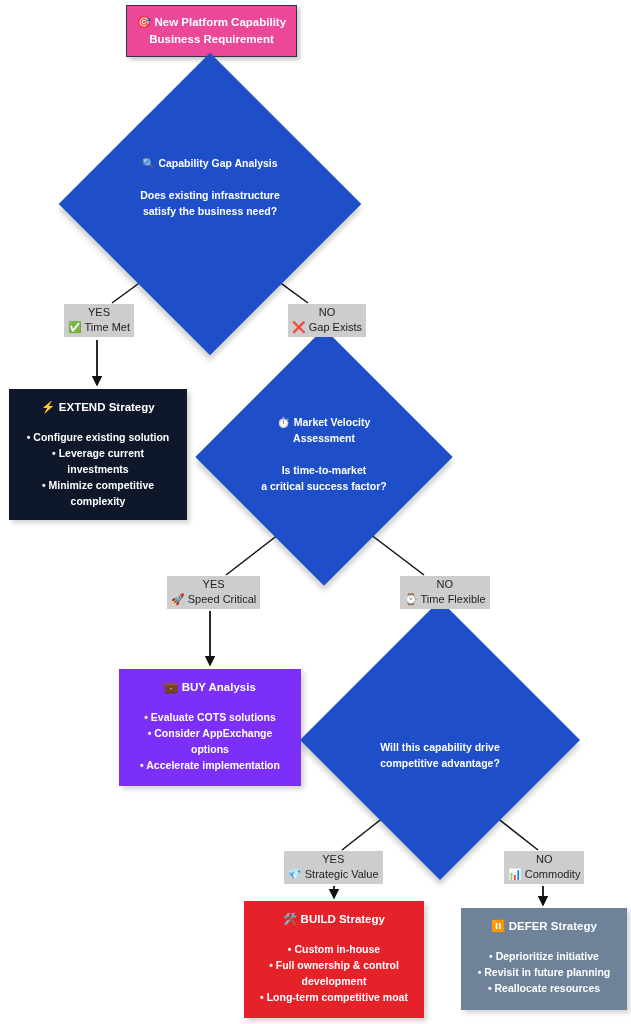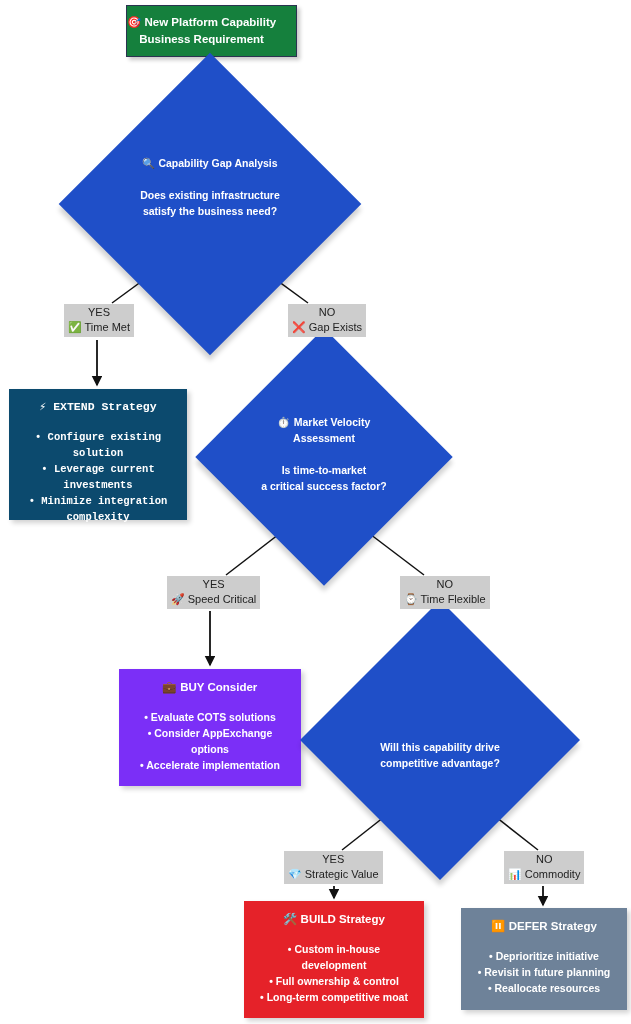--- a/index.html
+++ b/index.html
@@ -21,27 +21,27 @@
     position: absolute;
     left: 0; top: 0;
     width: 631px;
     height: 1024px;
     pointer-events: none;
   }
 
   
   .start-node {
     position: absolute;
-    background: #15803d;
+    background: #ec4899;
     border: 1px solid #2b3350;
     box-shadow: 3px 3px 4px rgba(0,0,0,0.22);
     color: #ffffff;
     display: flex;
     align-items: center;
-    justify-content: flex-start;
+    justify-content: center;
     text-align: center;
     font-size: 11.5px;
     font-weight: bold;
     line-height: 17px;
   }
 
   
   .diamond-wrap {
     position: absolute;
   }
@@ -170,29 +170,29 @@
 
   <div class="edge-label" style="left:64px; top:304px;">
     <span class="lbl-yn">YES</span>
     <span class="lbl-sub"><span class="ic">✅</span> <span>Time Met</span></span>
   </div>
   <div class="edge-label" style="left:288px; top:304px;">
     <span class="lbl-yn">NO</span>
     <span class="lbl-sub"><span class="ic">❌</span> <span>Gap Exists</span></span>
   </div>
 
-  <div class="outcome" style="left:9px; top:389px; width:178px; height:131px; background:#0c4a6e;font-family:Liberation Mono, monospace;">
+  <div class="outcome" style="left:9px; top:389px; width:178px; height:131px; background:#0f172a;">
     <div class="o-title">
       <span class="ic">⚡</span>
       <span>EXTEND Strategy</span>
     </div>
     <div class="o-item">• Configure existing solution</div>
     <div class="o-item">• Leverage current</div>
     <div class="o-item">investments</div>
-    <div class="o-item">• Minimize integration</div>
+    <div class="o-item">• Minimize competitive</div>
     <div class="o-item">complexity</div>
   </div>
 
   <div class="diamond-wrap" style="left:233px; top:366px; width:182px; height:182px;">
     <div class="diamond-shape"></div>
     <div class="diamond-text diamond-title" style="top:48px;">
       <span class="ic">⏱️</span>
       <span>Market Velocity</span><br>
       <span>Assessment</span>
     </div>
@@ -207,21 +207,21 @@
     <span class="lbl-sub"><span class="ic">🚀</span> <span>Speed Critical</span></span>
   </div>
   <div class="edge-label" style="left:400px; top:576px;">
     <span class="lbl-yn">NO</span>
     <span class="lbl-sub"><span class="ic">⌚</span> <span>Time Flexible</span></span>
   </div>
 
   <div class="outcome" style="left:119px; top:669px; width:182px; height:117px; background:#7b2ff7;">
     <div class="o-title">
       <span class="ic">💼</span>
-      <span>BUY Consider</span>
+      <span>BUY Analysis</span>
     </div>
     <div class="o-item">• Evaluate COTS solutions</div>
     <div class="o-item">• Consider AppExchange</div>
     <div class="o-item">options</div>
     <div class="o-item">• Accelerate implementation</div>
   </div>
 
   <div class="diamond-wrap" style="left:341px; top:641px; width:198px; height:198px;">
     <div class="diamond-shape"></div>
     <div class="diamond-text diamond-q" style="top:98px;">
@@ -238,22 +238,22 @@
     <span class="lbl-yn">NO</span>
     <span class="lbl-sub"><span class="ic">📊</span> <span>Commodity</span></span>
   </div>
 
   <div class="outcome" style="left:244px; top:901px; width:180px; height:117px; background:#e52229;">
     <div class="o-title">
       <span class="ic">🛠️</span>
       <span>BUILD Strategy</span>
     </div>
     <div class="o-item">• Custom in-house</div>
+    <div class="o-item">• Full ownership &amp; control</div>
     <div class="o-item">development</div>
-    <div class="o-item">• Full ownership &amp; control</div>
     <div class="o-item">• Long-term competitive moat</div>
   </div>
 
   <div class="outcome" style="left:461px; top:908px; width:166px; height:102px; background:#6e8299;">
     <div class="o-title">
       <span class="ic">⏸️</span>
       <span>DEFER Strategy</span>
     </div>
     <div class="o-item">• Deprioritize initiative</div>
     <div class="o-item">• Revisit in future planning</div>

